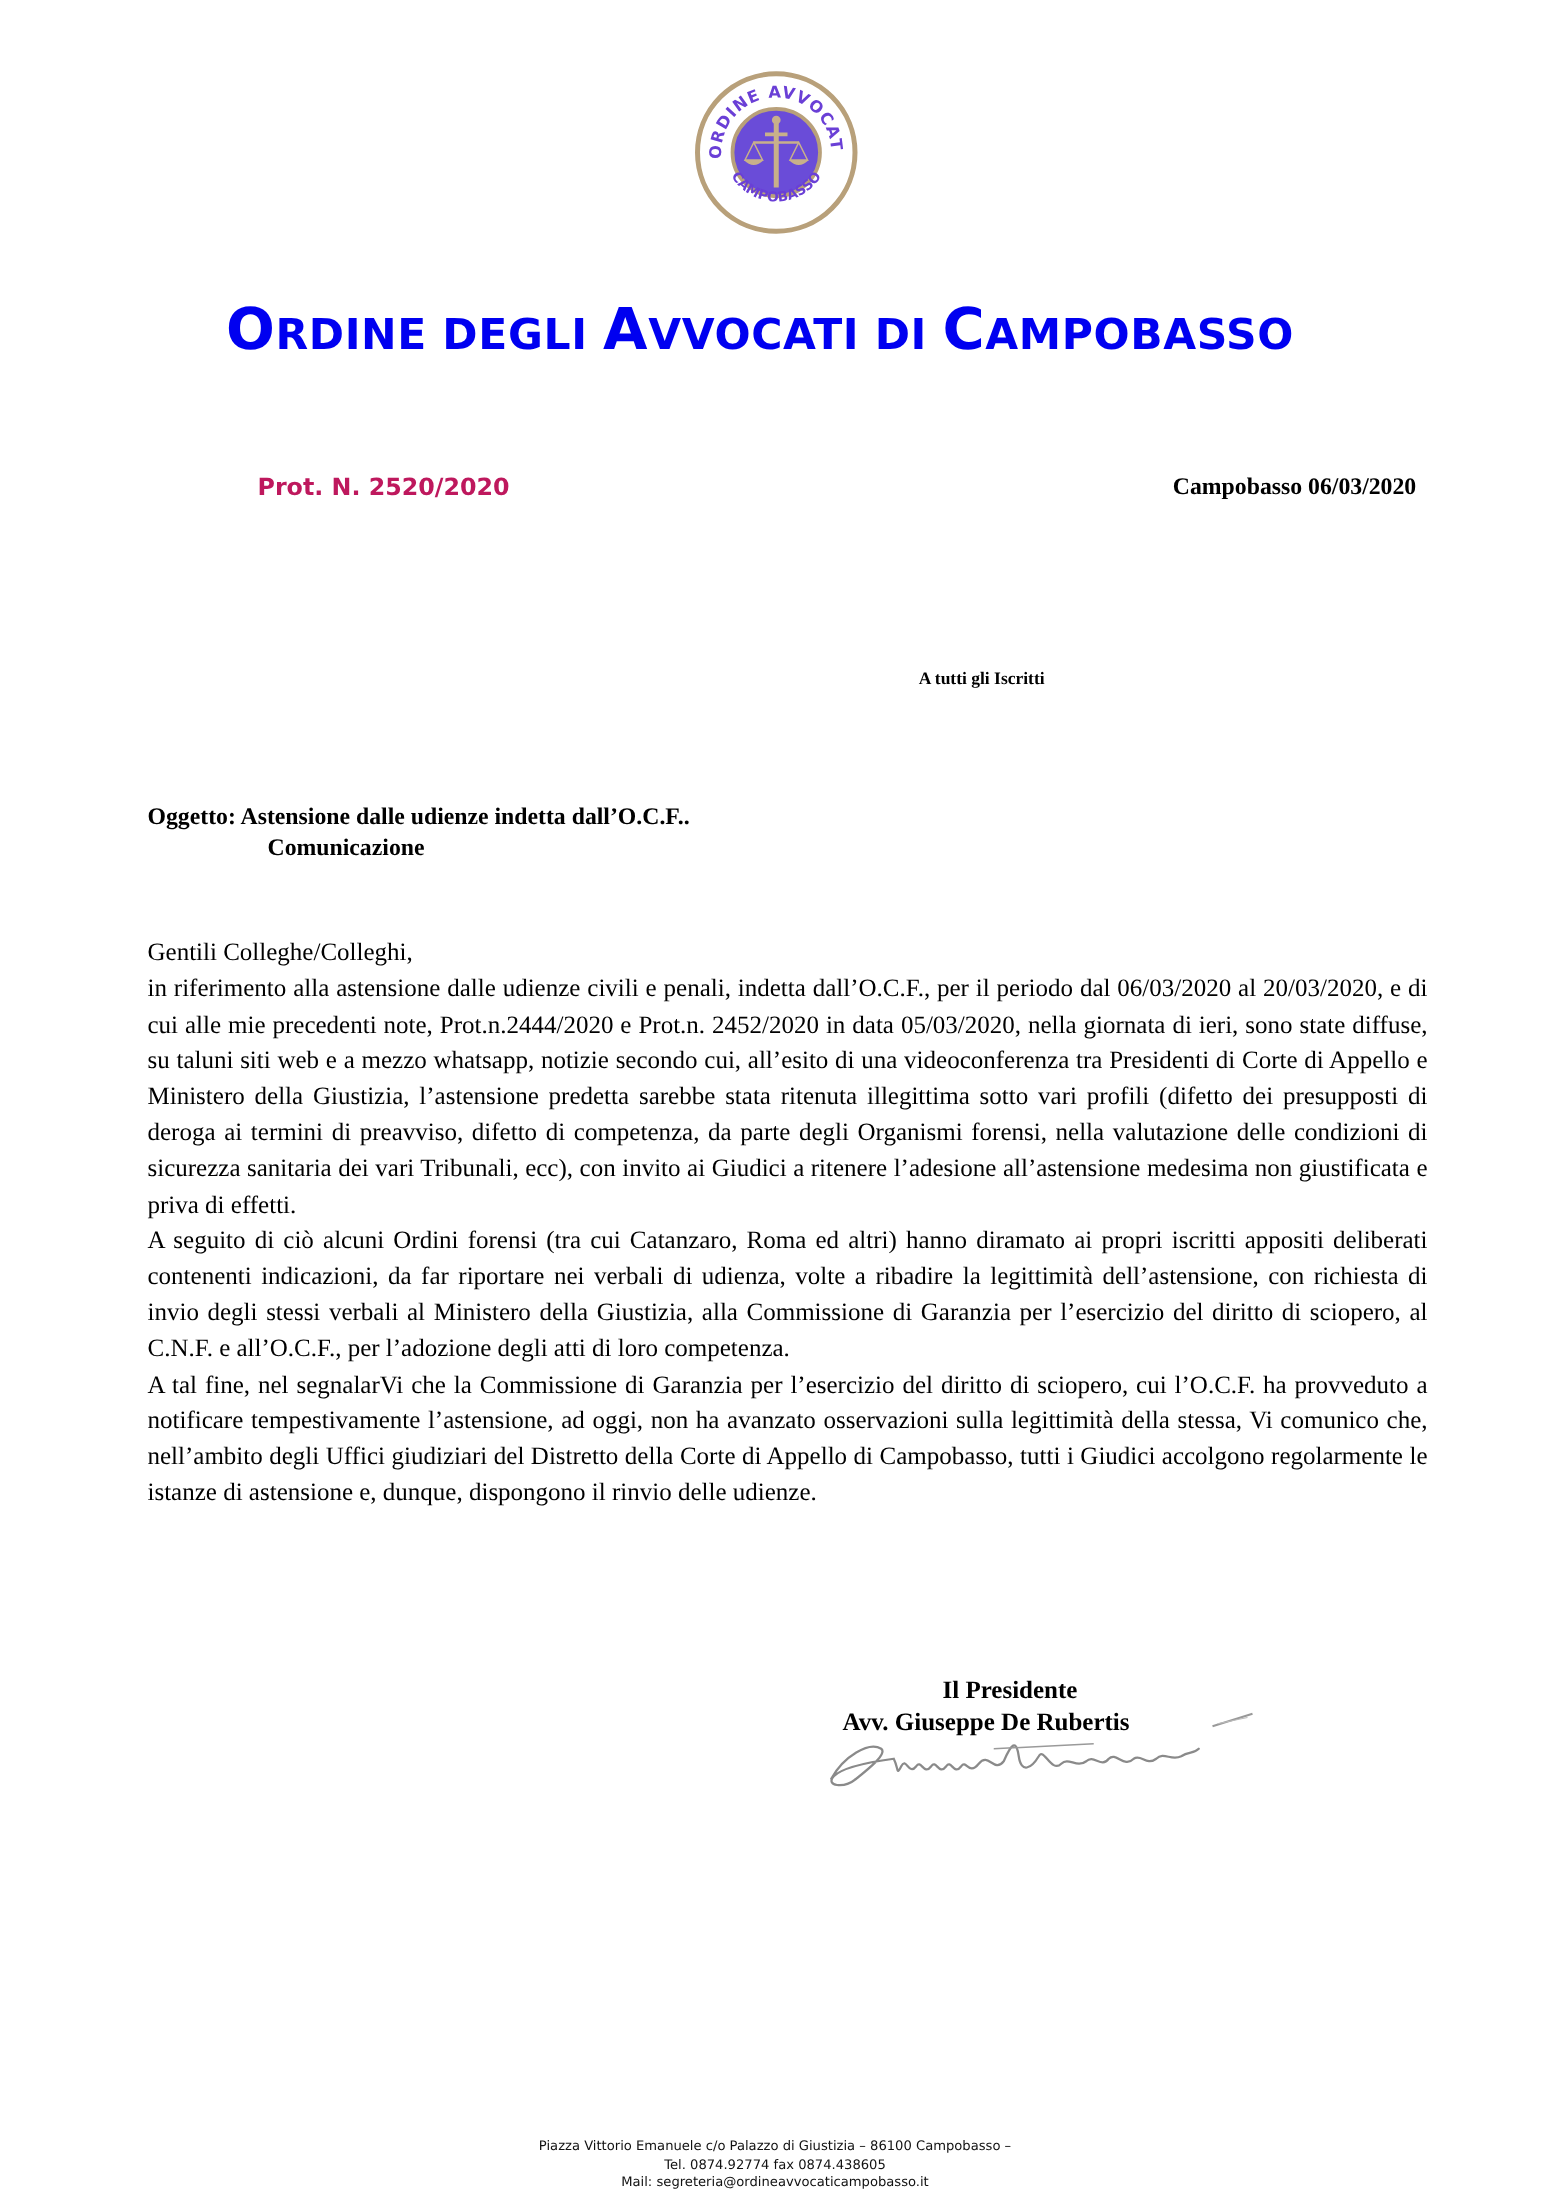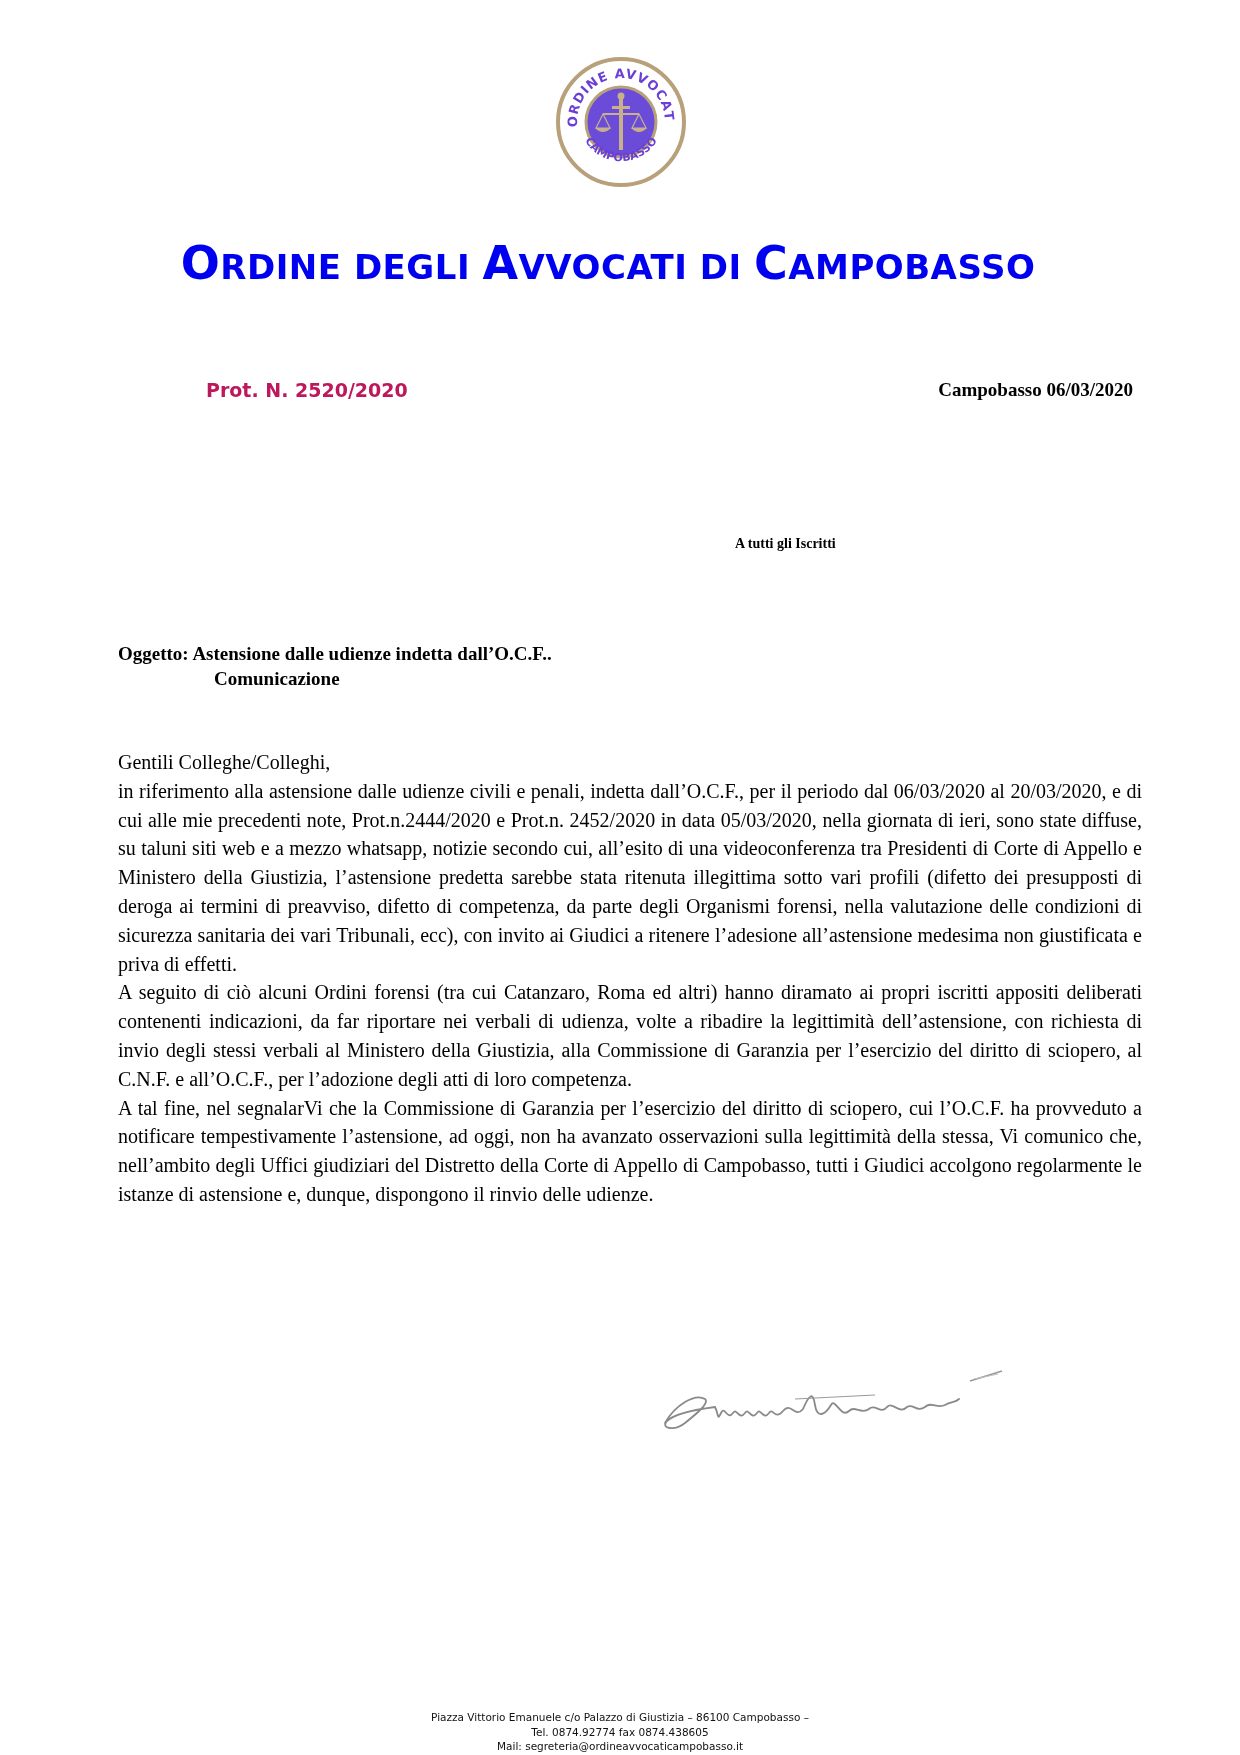--- a/index.html
+++ b/index.html
@@ -97,20 +97,24 @@
     <span class="line2">Comunicazione</span>
   </div>
 
   <div class="body">
     <p>Gentili Colleghe/Colleghi,</p>
     <p>in riferimento alla astensione dalle udienze civili e penali, indetta dall’O.C.F., per il periodo dal 06/03/2020 al 20/03/2020, e di cui alle mie precedenti note, Prot.n.2444/2020 e Prot.n. 2452/2020 in data 05/03/2020, nella giornata di ieri, sono state diffuse, su taluni siti web e a mezzo whatsapp, notizie secondo cui, all’esito di una videoconferenza tra Presidenti di Corte di Appello e Ministero della Giustizia, l’astensione predetta sarebbe stata ritenuta illegittima sotto vari profili (difetto dei presupposti di deroga ai termini di preavviso, difetto di competenza, da parte degli Organismi forensi, nella valutazione delle condizioni di sicurezza sanitaria dei vari Tribunali, ecc), con invito ai Giudici a ritenere l’adesione all’astensione medesima non giustificata e priva di effetti.</p>
     <p>A seguito di ciò alcuni Ordini forensi (tra cui Catanzaro, Roma ed altri) hanno diramato ai propri iscritti appositi deliberati contenenti indicazioni, da far riportare nei verbali di udienza, volte a ribadire la legittimità dell’astensione, con richiesta di invio degli stessi verbali al Ministero della Giustizia, alla Commissione di Garanzia per l’esercizio del diritto di sciopero, al C.N.F. e all’O.C.F., per l’adozione degli atti di loro competenza.</p>
     <p>A tal fine, nel segnalarVi che la Commissione di Garanzia per l’esercizio del diritto di sciopero, cui l’O.C.F. ha provveduto a notificare tempestivamente l’astensione, ad oggi, non ha avanzato osservazioni sulla legittimità della stessa, Vi comunico che, nell’ambito degli Uffici giudiziari del Distretto della Corte di Appello di Campobasso, tutti i Giudici accolgono regolarmente le istanze di astensione e, dunque, dispongono il rinvio delle udienze.</p>
   </div>
 
+  <div class="signature">
+    <span class="title">Il Presidente</span>
+    <span>Avv. Giuseppe De Rubertis</span>
+  </div>
   <svg class="sig-dash" viewBox="0 0 36 14">
     <path d="M 2 12 L 34 2" stroke="#999" stroke-width="1.6" fill="none"></path>
     <path d="M 6 10 L 30 5" stroke="#bbb" stroke-width="1" fill="none"></path>
   </svg>
   <svg class="sig-scribble" viewBox="0 0 330 50">
     <path d="M 10 38 C 20 20, 40 8, 50 14 C 55 18, 40 30, 30 38 C 20 46, 5 44, 12 36 C 20 28, 45 24, 60 22
              C 64 30, 62 36, 66 28 C 70 20, 72 36, 78 28 C 82 22, 84 36, 90 28 C 94 22, 96 36, 102 28
              C 106 22, 108 36, 114 28 C 118 22, 120 36, 128 26 C 136 16, 140 34, 148 24 C 154 10, 158 6, 160 20
              C 162 34, 170 30, 176 20 C 180 12, 186 34, 194 26 C 200 20, 206 30, 214 24 C 220 18, 226 30, 232 22
              C 238 16, 244 30, 252 22 C 258 18, 262 28, 270 22 C 276 16, 282 24, 290 20 C 296 16, 300 18, 304 14" stroke="#8a8a8a" stroke-width="1.8" fill="none" stroke-linecap="round"></path>

